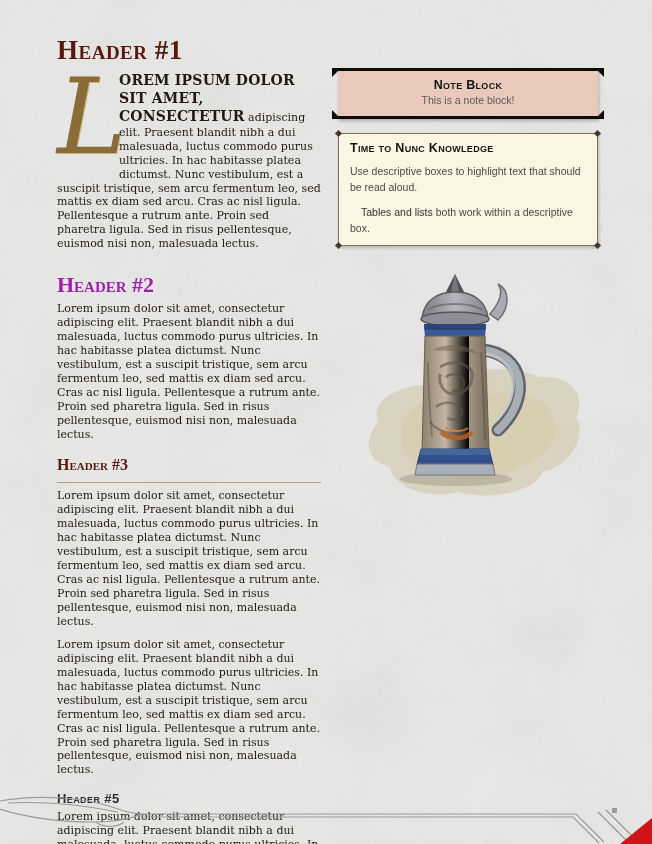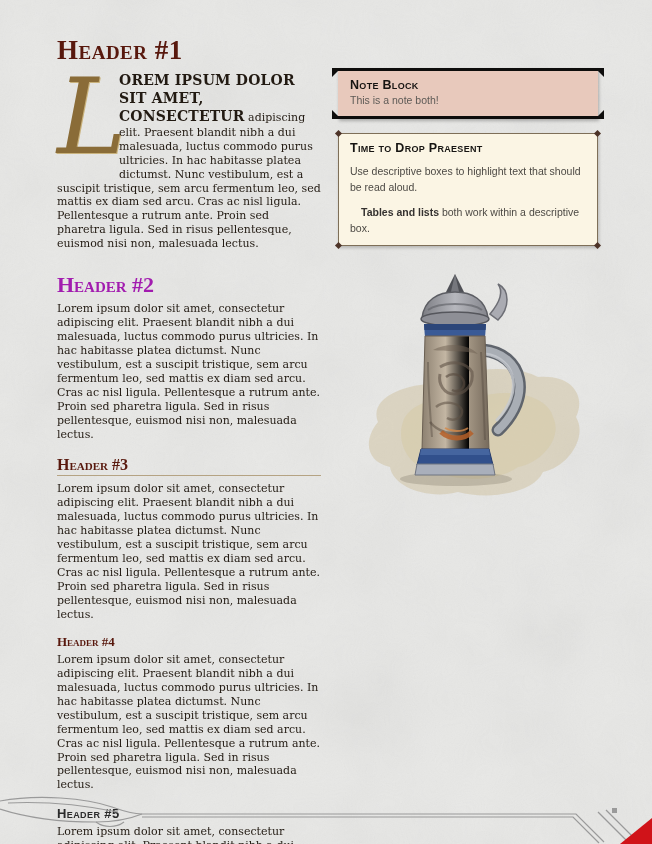--- a/index.html
+++ b/index.html
@@ -28,21 +28,21 @@
     font-weight:700; font-size:27px; line-height:1.05;
     color:#58180D; letter-spacing:.5px; margin:0 0 8px 0;
   }
   h2.brew-h2 {
     font-family:"Liberation Serif", serif; font-variant:small-caps;
     font-weight:700; font-size:22px; color:#a21caf; margin:12px 0 4px 0;
   }
   h3.brew-h3 {
     font-family:"Liberation Serif", serif; font-variant:small-caps;
     font-weight:700; font-size:16px; color:#58180D;
-    border-bottom:1.5px solid #b5a383; padding-bottom:1px; margin:14px 0 6px 0;
+    border-bottom:1.5px solid #b5a383; padding-bottom:8px; margin:14px 0 6px 0;
   }
   h4.brew-h4 {
     font-family:"Liberation Serif", serif; font-variant:small-caps;
     font-weight:700; font-size:13px; color:#58180D; margin:12px 0 3px 0;
   }
   h5.brew-h5 {
     font-family:"Liberation Sans", sans-serif; font-variant:small-caps;
     font-weight:700; font-size:13px; color:#2b2b2b; letter-spacing:.4px;
     margin:14px 0 4px 0;
   }
@@ -56,20 +56,21 @@
   }
   .lead-caps { text-transform:uppercase; font-weight:700; font-size:14px; letter-spacing:.2px; }
 
   
   .note-block {
     position:relative; margin:10px 2px 14px 2px;
     background:#e8c9bc;
     border-top:3px solid #0e0d0c; border-bottom:3px solid #0e0d0c;
     padding:7px 12px 10px 12px;
     box-shadow:1px 2px 3px rgba(0,0,0,.25);
+    text-align:center;
   }
   .note-corner { position:absolute; width:9px; height:9px; background:#0e0d0c; }
   .nc-tl { top:-3px; left:-6px;  clip-path:polygon(0 0, 100% 0, 0 100%); }
   .nc-tr { top:-3px; right:-6px; clip-path:polygon(0 0, 100% 0, 100% 100%); }
   .nc-bl { bottom:-3px; left:-6px;  clip-path:polygon(0 0, 100% 100%, 0 100%); }
   .nc-br { bottom:-3px; right:-6px; clip-path:polygon(100% 0, 100% 100%, 0 100%); }
   .note-title, .desc-title {
     font-family:"Liberation Sans", sans-serif; font-variant:small-caps;
     font-weight:700; font-size:12.5px; color:#161412; letter-spacing:.3px;
   }
@@ -85,21 +86,21 @@
     box-shadow:1px 2px 3px rgba(0,0,0,.2);
   }
   .desc-dot { position:absolute; width:5px; height:5px; background:#4d3327; transform:rotate(45deg); }
   .dd-tl { top:-3px; left:-3px; } .dd-tr { top:-3px; right:-3px; }
   .dd-bl { bottom:-3px; left:-3px; } .dd-br { bottom:-3px; right:-3px; }
   .desc-body {
     font-family:"Liberation Sans", sans-serif; font-size:10.5px; line-height:1.55;
     color:#4c4944; margin-top:8px;
   }
   .desc-line2 { text-indent:11px; }
-  .desc-bold { font-weight:700; color:#353230;text-align:center; }
+  .desc-bold { font-weight:400; color:#353230;text-align:center; }
 
   .stein-wrap { position:relative; margin-top:26px; height:230px; }
   .stein-wrap svg { position:absolute; left:12px; top:0; }
 
   
   .footer-art { position:absolute; left:0; top:794px; width:652px; height:50px; z-index:2; }
 </style>
 </head>
 <body>
 
@@ -130,46 +131,45 @@
       <p class="body-text"><span class="lead-caps">OREM IPSUM DOLOR SIT AMET, CONSECTETUR</span><span> adipiscing elit. Praesent blandit nibh a dui malesuada, luctus commodo purus ultricies. In hac habitasse platea dictumst. Nunc vestibulum, est a suscipit tristique, sem arcu fermentum leo, sed mattis ex diam sed arcu. Cras ac nisl ligula. Pellentesque a rutrum ante. Proin sed pharetra ligula. Sed in risus pellentesque, euismod nisi non, malesuada lectus.</span></p>
       <div style="clear:both"></div>
     </div>
 
     <h2 class="brew-h2">Header #2</h2>
     <p class="body-text">Lorem ipsum dolor sit amet, consectetur adipiscing elit. Praesent blandit nibh a dui malesuada, luctus commodo purus ultricies. In hac habitasse platea dictumst. Nunc vestibulum, est a suscipit tristique, sem arcu fermentum leo, sed mattis ex diam sed arcu. Cras ac nisl ligula. Pellentesque a rutrum ante. Proin sed pharetra ligula. Sed in risus pellentesque, euismod nisi non, malesuada lectus.</p>
 
     <h3 class="brew-h3">Header #3</h3>
     <p class="body-text">Lorem ipsum dolor sit amet, consectetur adipiscing elit. Praesent blandit nibh a dui malesuada, luctus commodo purus ultricies. In hac habitasse platea dictumst. Nunc vestibulum, est a suscipit tristique, sem arcu fermentum leo, sed mattis ex diam sed arcu. Cras ac nisl ligula. Pellentesque a rutrum ante. Proin sed pharetra ligula. Sed in risus pellentesque, euismod nisi non, malesuada lectus.</p>
 
-    <h4 class="brew-h4">Header #4</h4>
     <p class="body-text">Lorem ipsum dolor sit amet, consectetur adipiscing elit. Praesent blandit nibh a dui malesuada, luctus commodo purus ultricies. In hac habitasse platea dictumst. Nunc vestibulum, est a suscipit tristique, sem arcu fermentum leo, sed mattis ex diam sed arcu. Cras ac nisl ligula. Pellentesque a rutrum ante. Proin sed pharetra ligula. Sed in risus pellentesque, euismod nisi non, malesuada lectus.</p>
 
     <h5 class="brew-h5">Header #5</h5>
     <p class="body-text">Lorem ipsum dolor sit amet, consectetur adipiscing elit. Praesent blandit nibh a dui malesuada, luctus commodo purus ultricies. In hac habitasse platea dictumst. Nunc vestibulum, est a suscipit tristique, sem arcu fermentum leo, sed mattis ex diam sed arcu. Cras ac nisl ligula. Pellentesque a rutrum ante. Proin sed pharetra ligula. Sed in risus pellentesque, euismod nisi non, malesuada lectus.</p>
 
   </div>
 
   <div class="col col-right">
 
 
     <div class="note-block">
       <div class="note-corner nc-tl"></div>
       <div class="note-corner nc-tr"></div>
       <div class="note-corner nc-bl"></div>
       <div class="note-corner nc-br"></div>
       <div class="note-title">Note Block</div>
-      <div class="note-body">This is a note both!</div>
+      <div class="note-body">This is a note block!</div>
     </div>
 
     <div class="desc-box">
       <div class="desc-dot dd-tl"></div>
       <div class="desc-dot dd-tr"></div>
       <div class="desc-dot dd-bl"></div>
       <div class="desc-dot dd-br"></div>
-      <div class="desc-title">Time to Drop Praesent</div>
+      <div class="desc-title">Time to Nunc Knowledge</div>
       <div class="desc-body">Use descriptive boxes to highlight text that should be read aloud.</div>
       <div class="desc-body desc-line2"><span class="desc-bold">Tables and lists</span><span> both work within a descriptive box.</span></div>
     </div>
 
     <div class="stein-wrap">
       <svg width="240" height="230" viewBox="0 0 240 230">
         <defs>
           <linearGradient id="bodyGrad" x1="0" y1="0" x2="1" y2="0">
             <stop offset="0" stop-color="#8d8171"></stop>
             <stop offset="0.35" stop-color="#c3b6a3"></stop>

